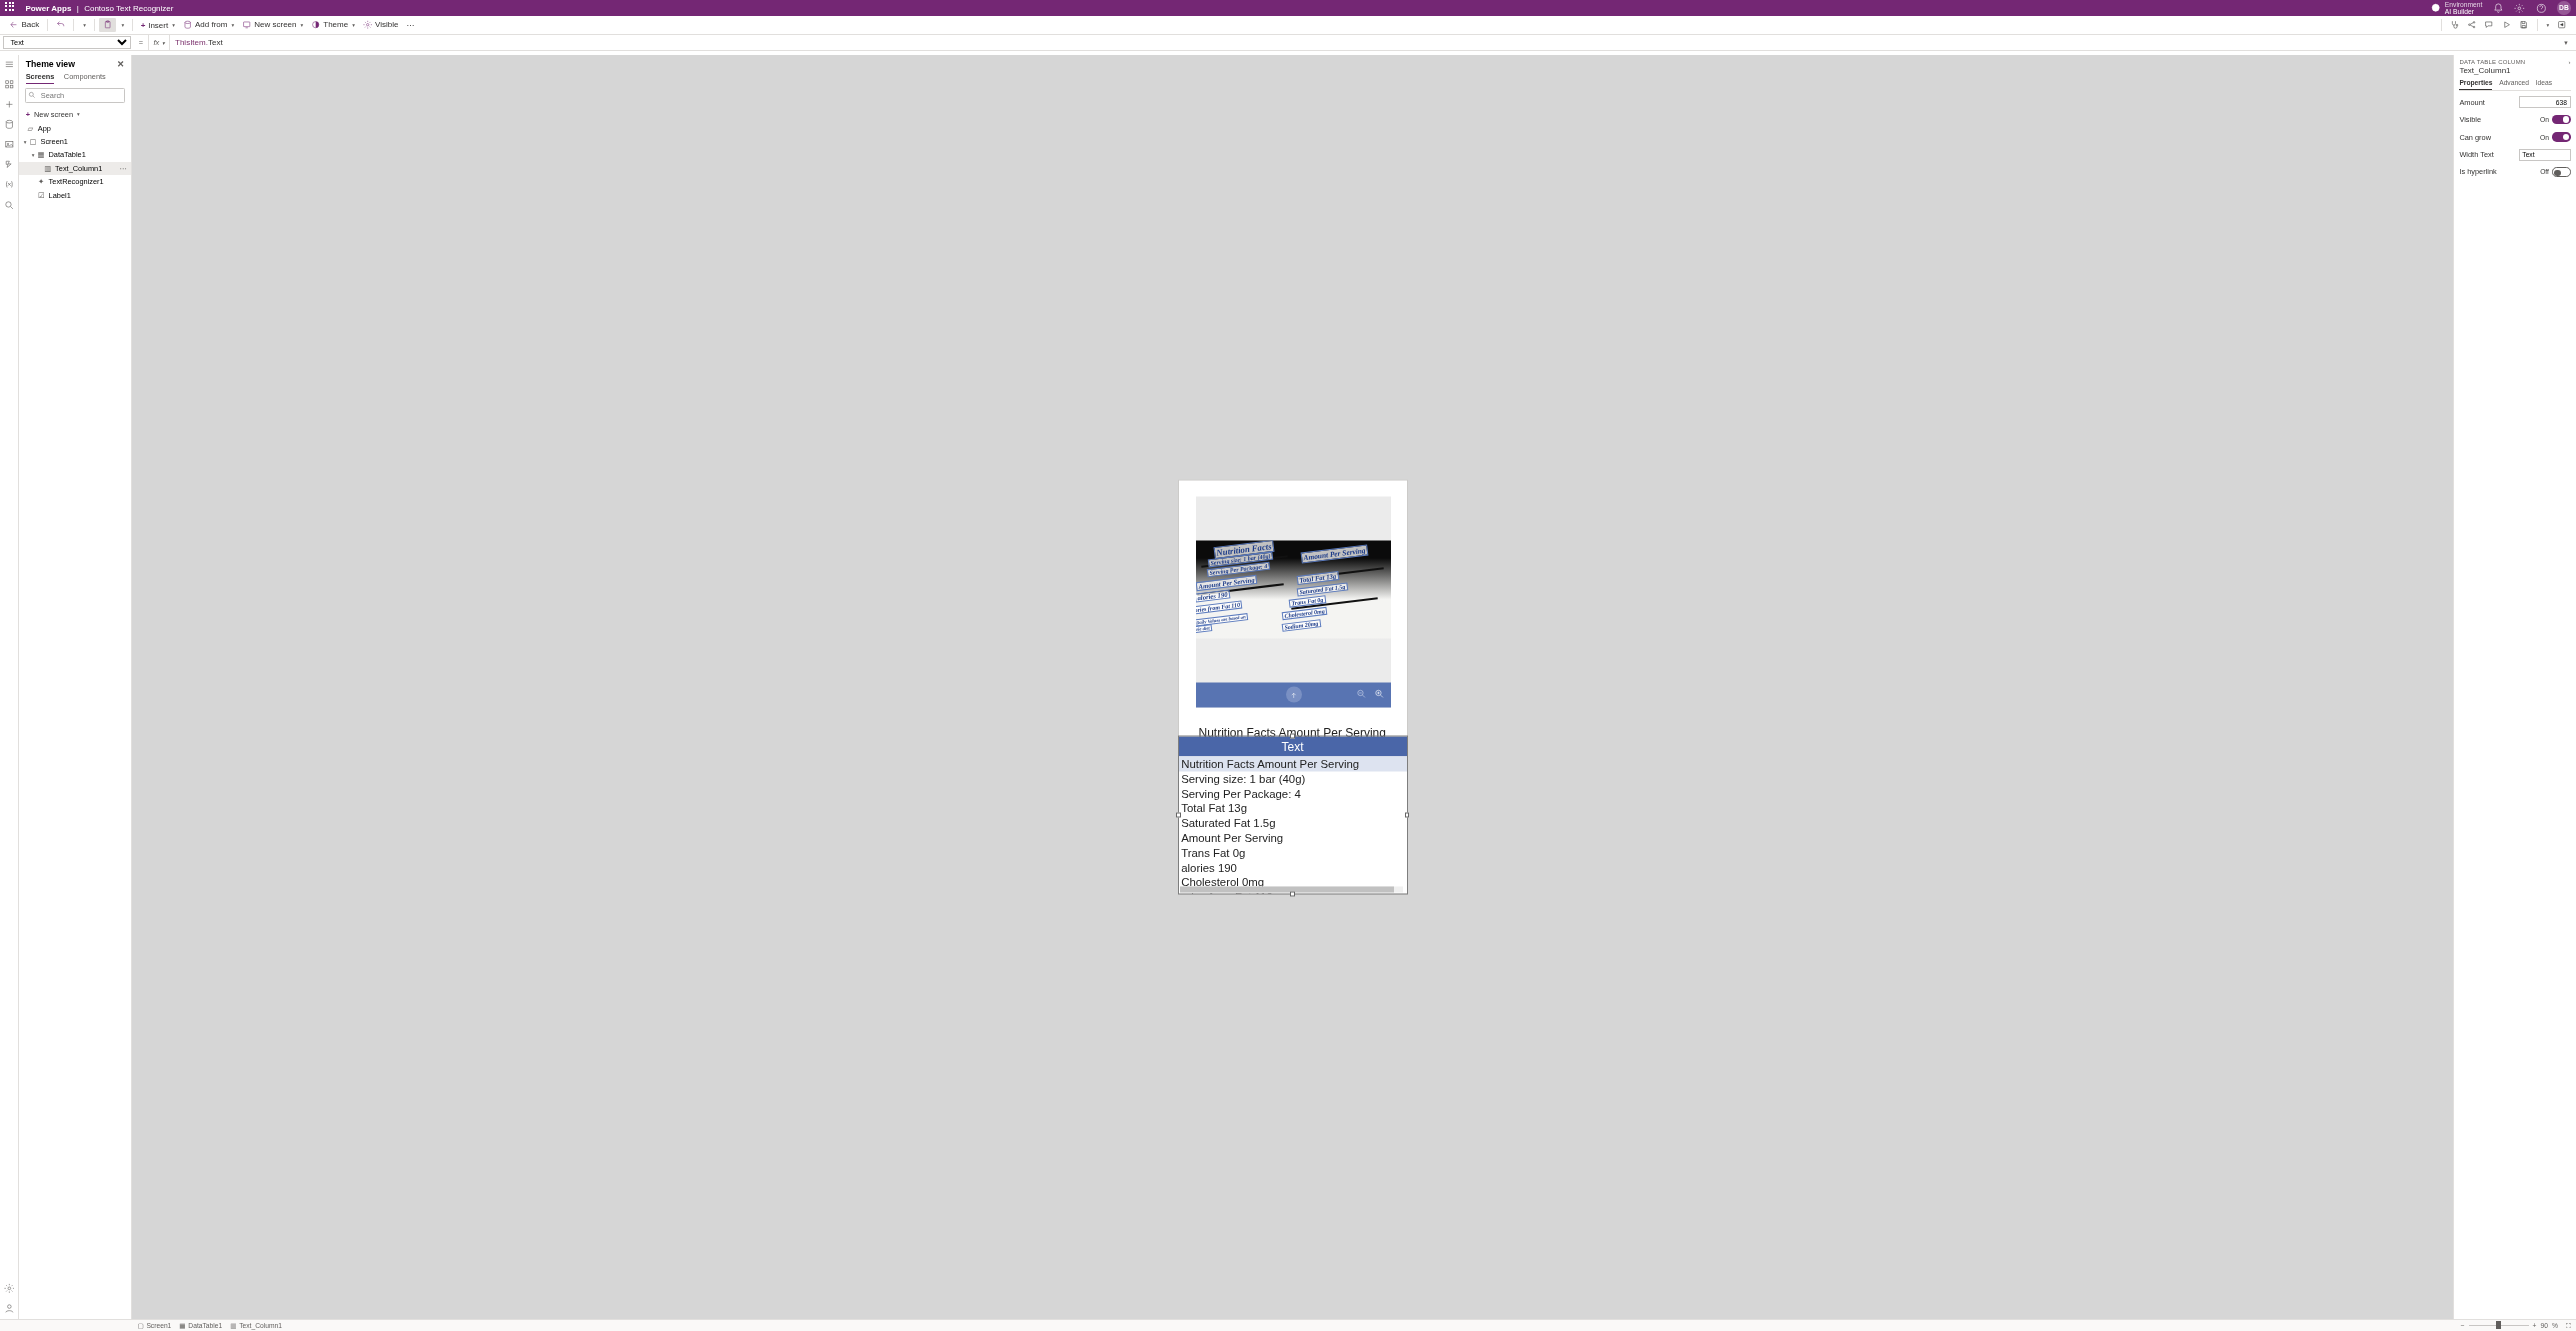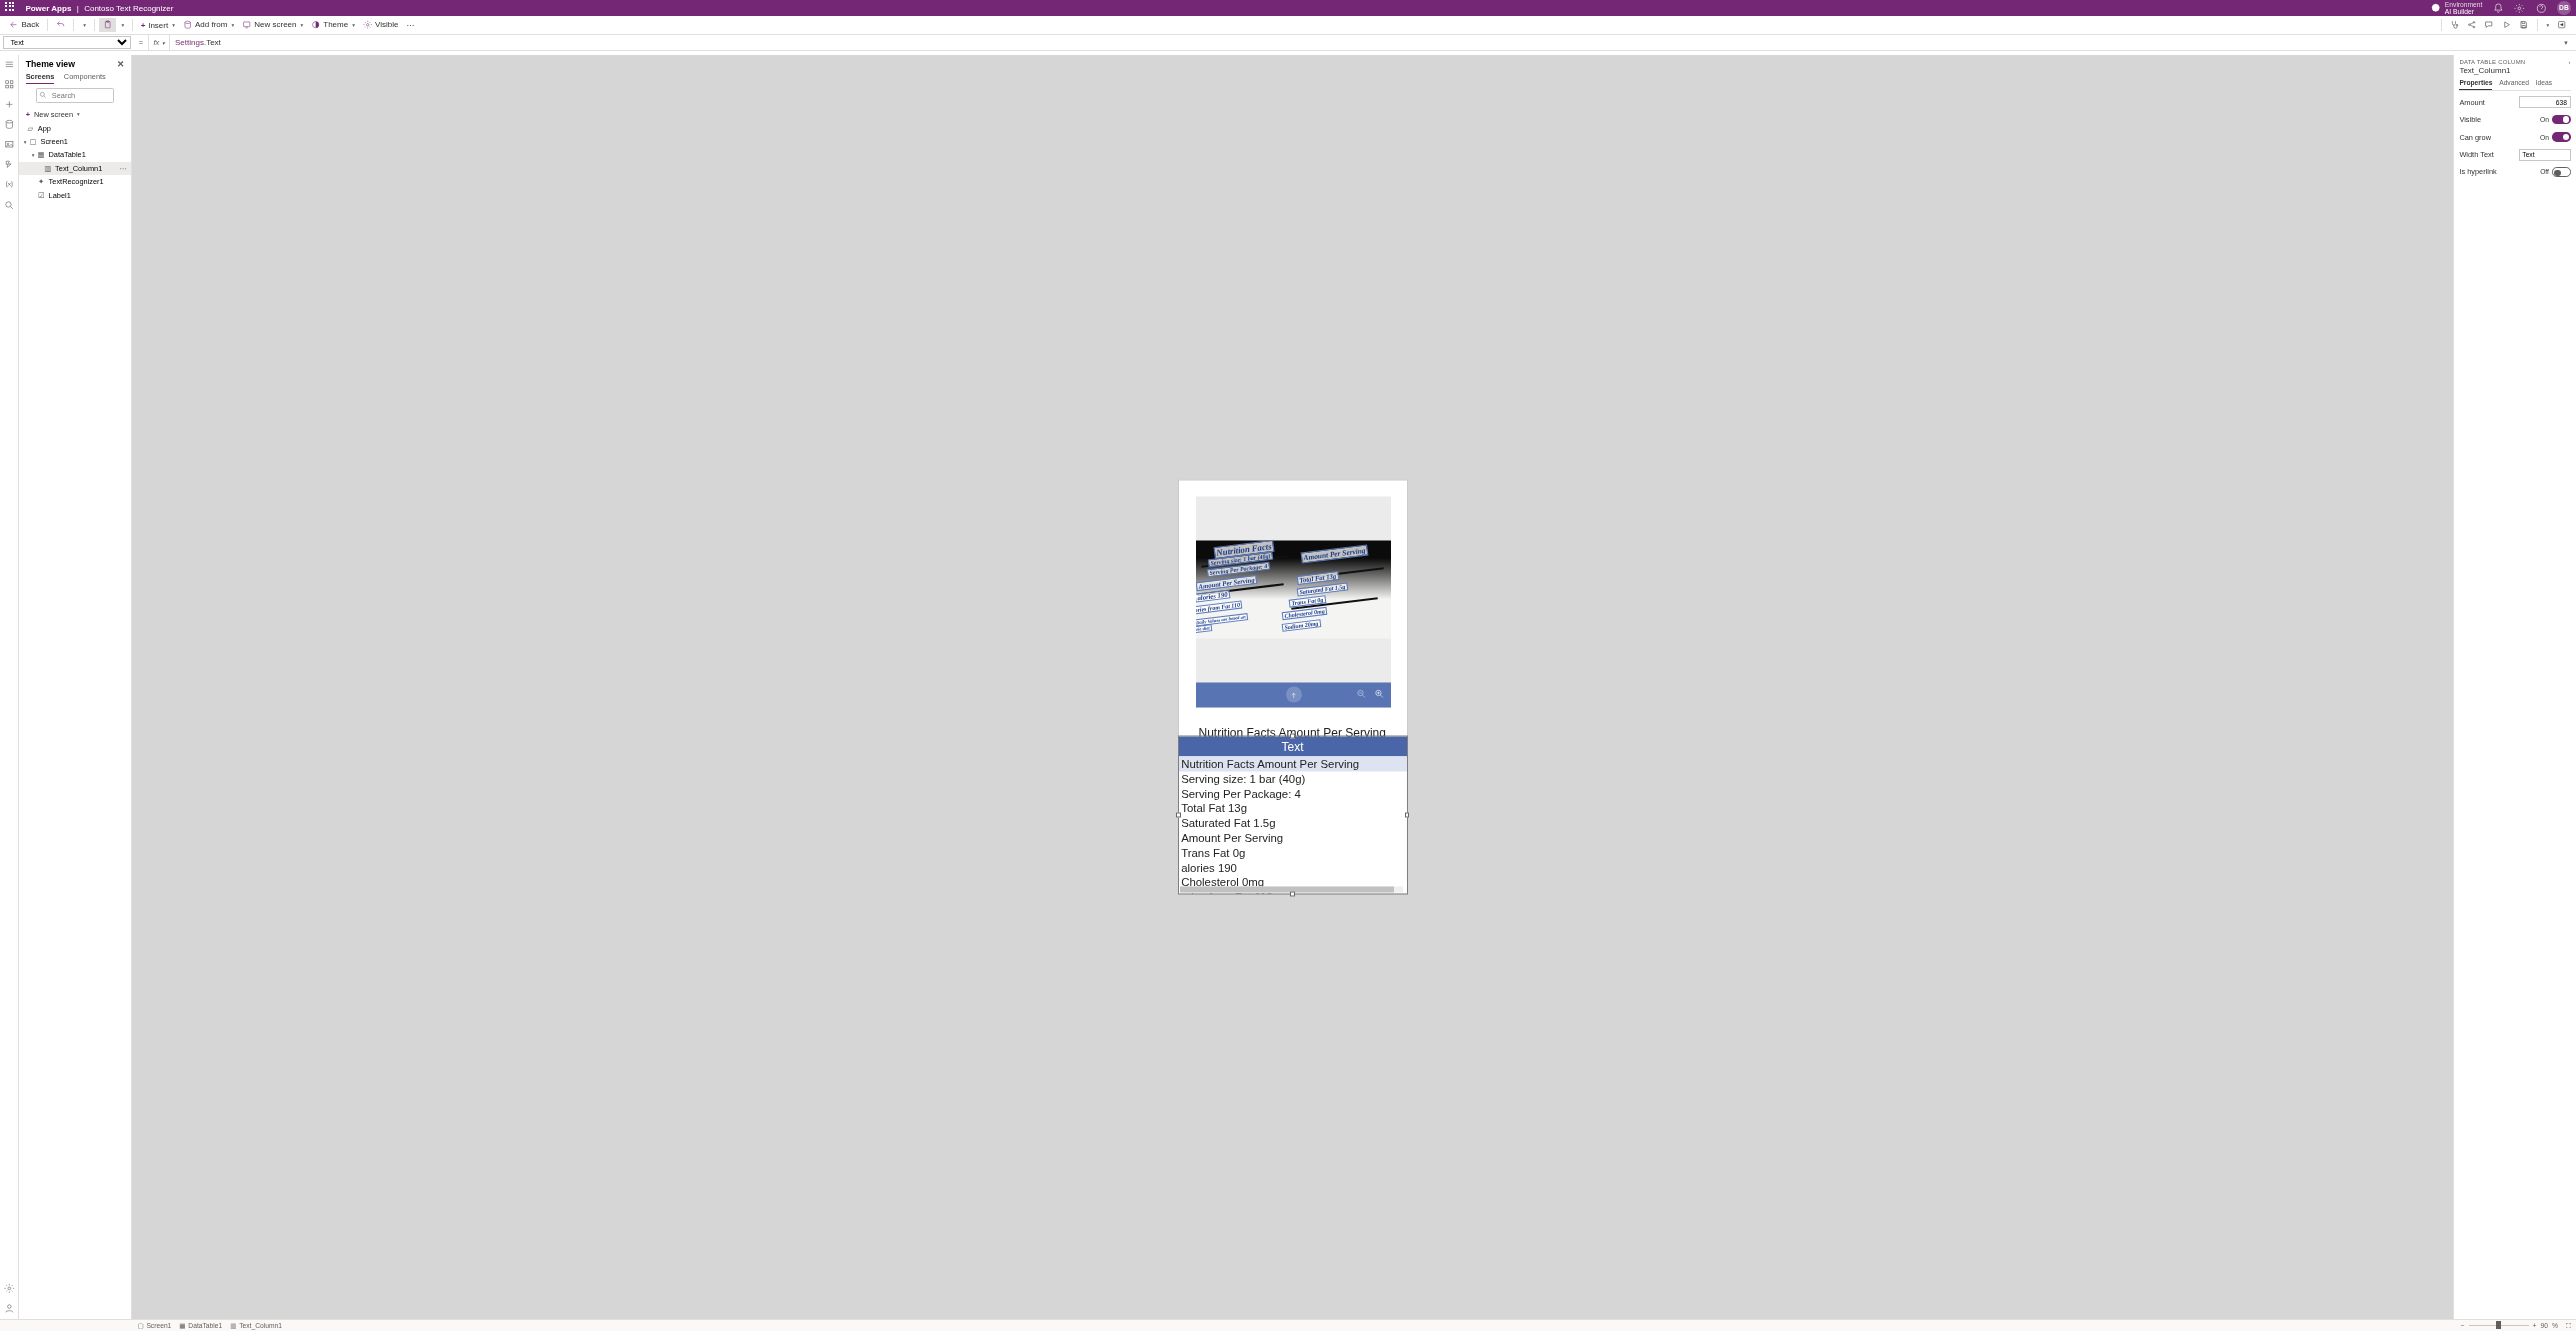--- a/index.html
+++ b/index.html
@@ -45,21 +45,21 @@
 .leftrail .ic { width: 10.7px; height: 10.7px; display: flex; align-items: center; justify-content: center; cursor: pointer; }
 .leftrail .bottom { margin-top: auto; margin-bottom: 5.4px; display:flex; flex-direction:column; gap:9.4px;}
 
 
 .treepanel { width: 113px; border-right: 0.7px solid #e1dfdd; display: flex; flex-direction: column; font-size: 8px; background:#fff;}
 .tp-head { display: flex; align-items: center; justify-content: space-between; padding: 4px 6.7px 1.3px 6.7px; font-weight: 600; font-size: 8.7px; }
 .tp-head .close { cursor: pointer; color:#605e5c; }
 .tp-tabs { display: flex; gap: 9.4px; padding: 1.3px 6.7px 0 6.7px; font-size: 7.4px; color: #605e5c; }
 .tp-tabs .tab { padding-bottom: 2.7px; cursor: pointer; }
 .tp-tabs .tab.active { color: #323130; border-bottom: 1.3px solid #742774; font-weight: 600; }
-.tp-search { margin: 4px 17px; position: relative; }
+.tp-search { margin: 4px 6px; position: relative; }
 .tp-search input { width: 100%; height: 14.8px; border: 0.7px solid #c8c6c4; border-radius: 1.3px; padding: 0 4px 0 14.8px; font-size: 7.4px; }
 .tp-search .mag { position: absolute; left: 3.4px; top: 2.7px; color: #605e5c; }
 .tp-newscreen { display: flex; align-items: center; gap: 4px; padding: 2.7px 6.7px; font-size: 7.4px; color: #323130; cursor: pointer; }
 .tp-newscreen .plus { color: #742774; font-weight: bold; }
 .tree { flex: 1; overflow: auto; font-size: 7.4px; }
 .tree .row { display: flex; align-items: center; height: 13.4px; cursor: pointer; padding-right:4px;}
 .tree .row.sel { background: #edebe9; }
 .tree .row .more{margin-left:auto;color:#605e5c;}
 .tree .chev { width: 6.7px; text-align: center; font-size: 5.4px; color: #605e5c; }
 .tree .ico { width: 9.4px; display: inline-flex; justify-content: center; margin-right: 2.7px; color:#605e5c;}
@@ -283,21 +283,21 @@
 <div class="formulabar">
   <select>
     <option>Text</option>
   </select>
   <div class="eq">=</div>
   <div class="fx">
       <span style="font-style:italic">fx</span>
       <span class="ch">▾</span>
     </div>
   <div class="formula">
-    <span class="tok1">Settings.</span><span>Text</span>
+    <span class="tok1">ThisItem.</span><span>Text</span>
   </div>
   <div class="expand">▾</div>
 </div>
 
 <div class="main">
 
   <div class="leftrail">
     <div class="ic">
         <svg viewBox="0 0 24 24">
           <path d="M4 7h16M4 12h16M4 17h16"></path>

